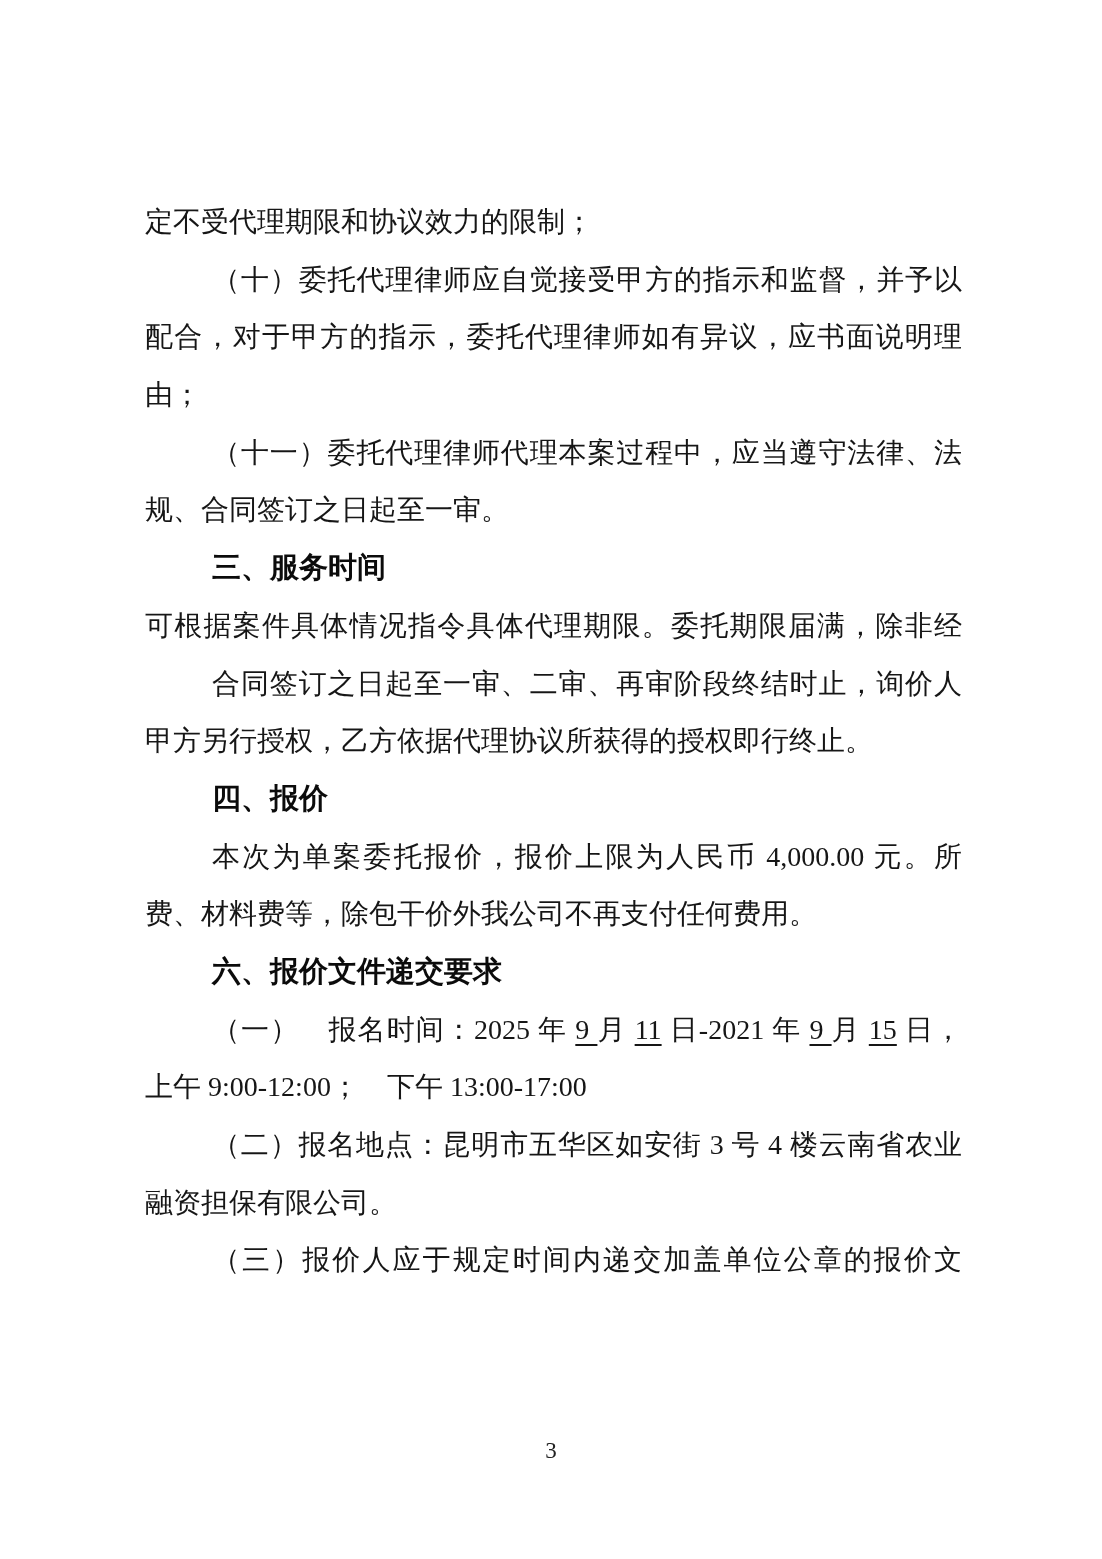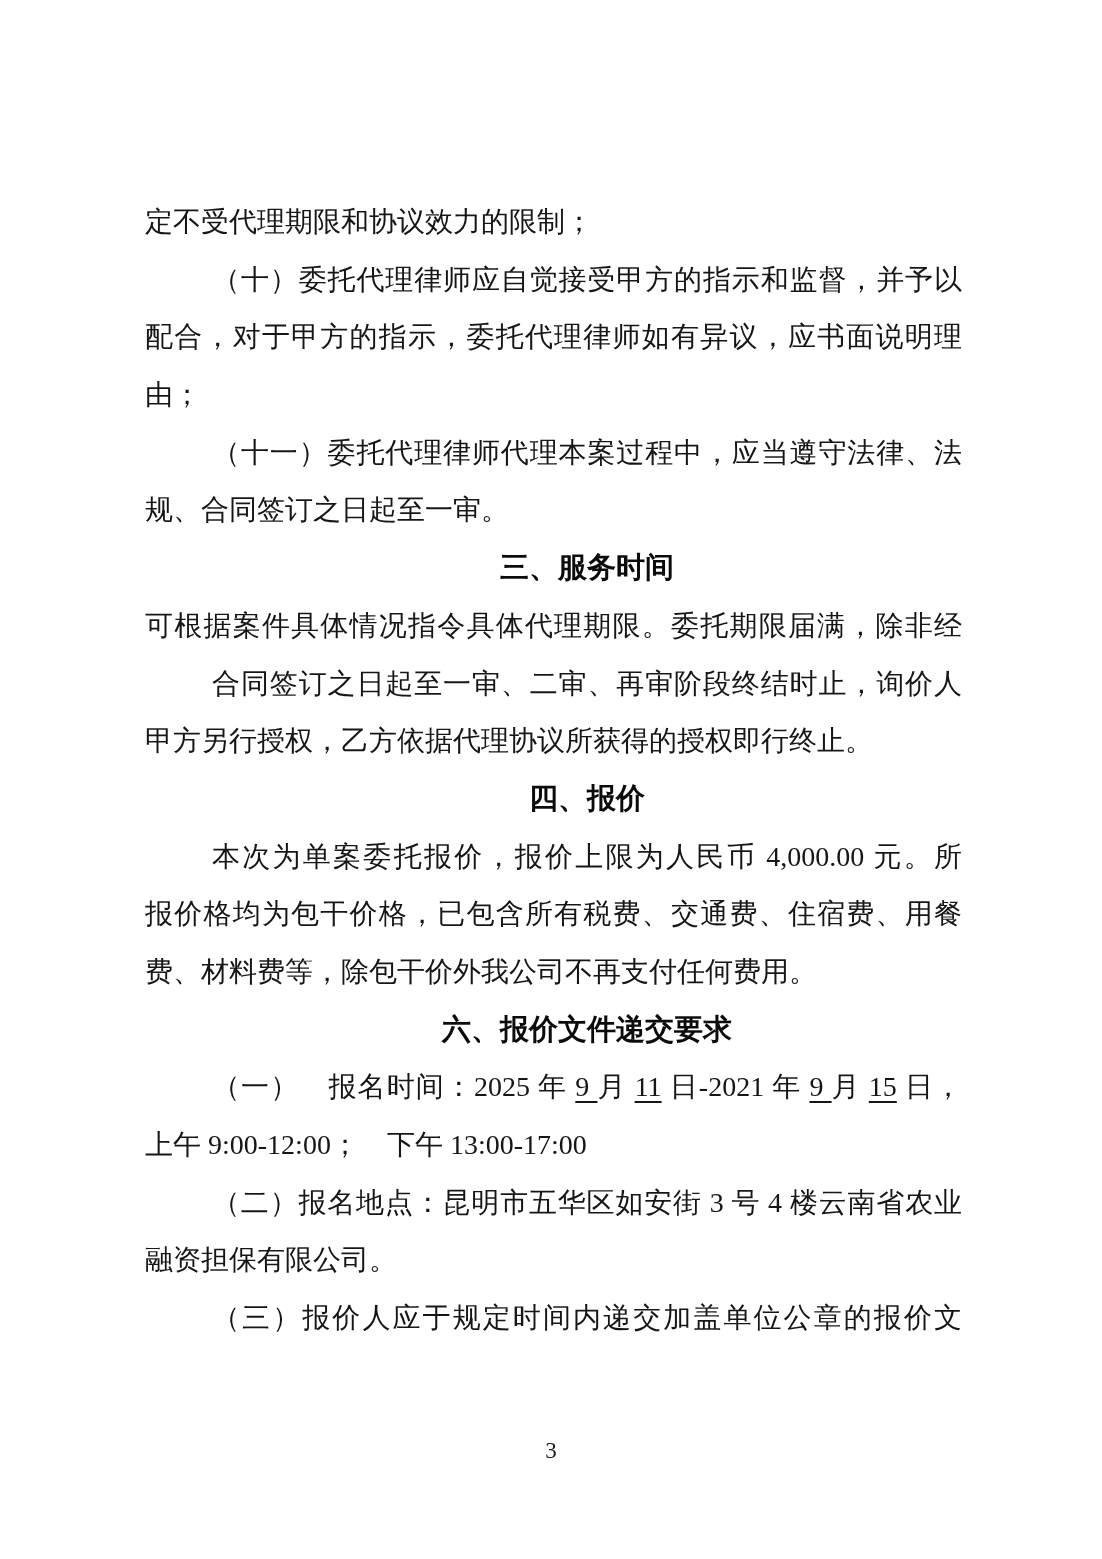--- a/index.html
+++ b/index.html
@@ -35,21 +35,20 @@
     text-justify: inter-ideograph;
   }
   .line.indent {
     text-indent: 67px;
   }
   .block.heading .line {
     font-family: "Liberation Sans", "DejaVu Sans", sans-serif;
     font-weight: 700;
     font-size: 29px;
     color: #0b0b0b;
-    text-align: center;
   }
   .line u {
     text-decoration: underline;
     text-underline-offset: 5px;
   }
   .footer {
     position: absolute;
     left: 0;
     right: 0;
     top: 1438px;
@@ -81,21 +80,20 @@
       <div class="block body">
         <div class="line justify">可根据案件具体情况指令具体代理期限。委托期限届满，除非经</div>
         <div class="line justify indent">合同签订之日起至一审、二审、再审阶段终结时止，询价人</div>
         <div class="line">甲方另行授权，乙方依据代理协议所获得的授权即行终止。</div>
       </div>
       <div class="block heading">
         <div class="line indent">四、报价</div>
       </div>
       <div class="block body">
         <div class="line justify indent">本次为单案委托报价，报价上限为人民币 4,000.00 元。所</div>
-        <div class="line justify">报价格均为包干价格，已包含所有税费、交通费、住宿费、用餐</div>
         <div class="line">费、材料费等，除包干价外我公司不再支付任何费用。</div>
       </div>
       <div class="block heading">
         <div class="line indent">六、报价文件递交要求</div>
       </div>
       <div class="block body">
         <div class="line justify indent"><span>（一）　报名时间：2025 年 </span><u>9 </u><span>月 </span><u>11</u><span> 日-2021 年 </span><u>9 </u><span>月 </span><u>15</u><span> 日，</span></div>
         <div class="line">上午 9:00-12:00；　下午 13:00-17:00</div>
       </div>
       <div class="block body">

